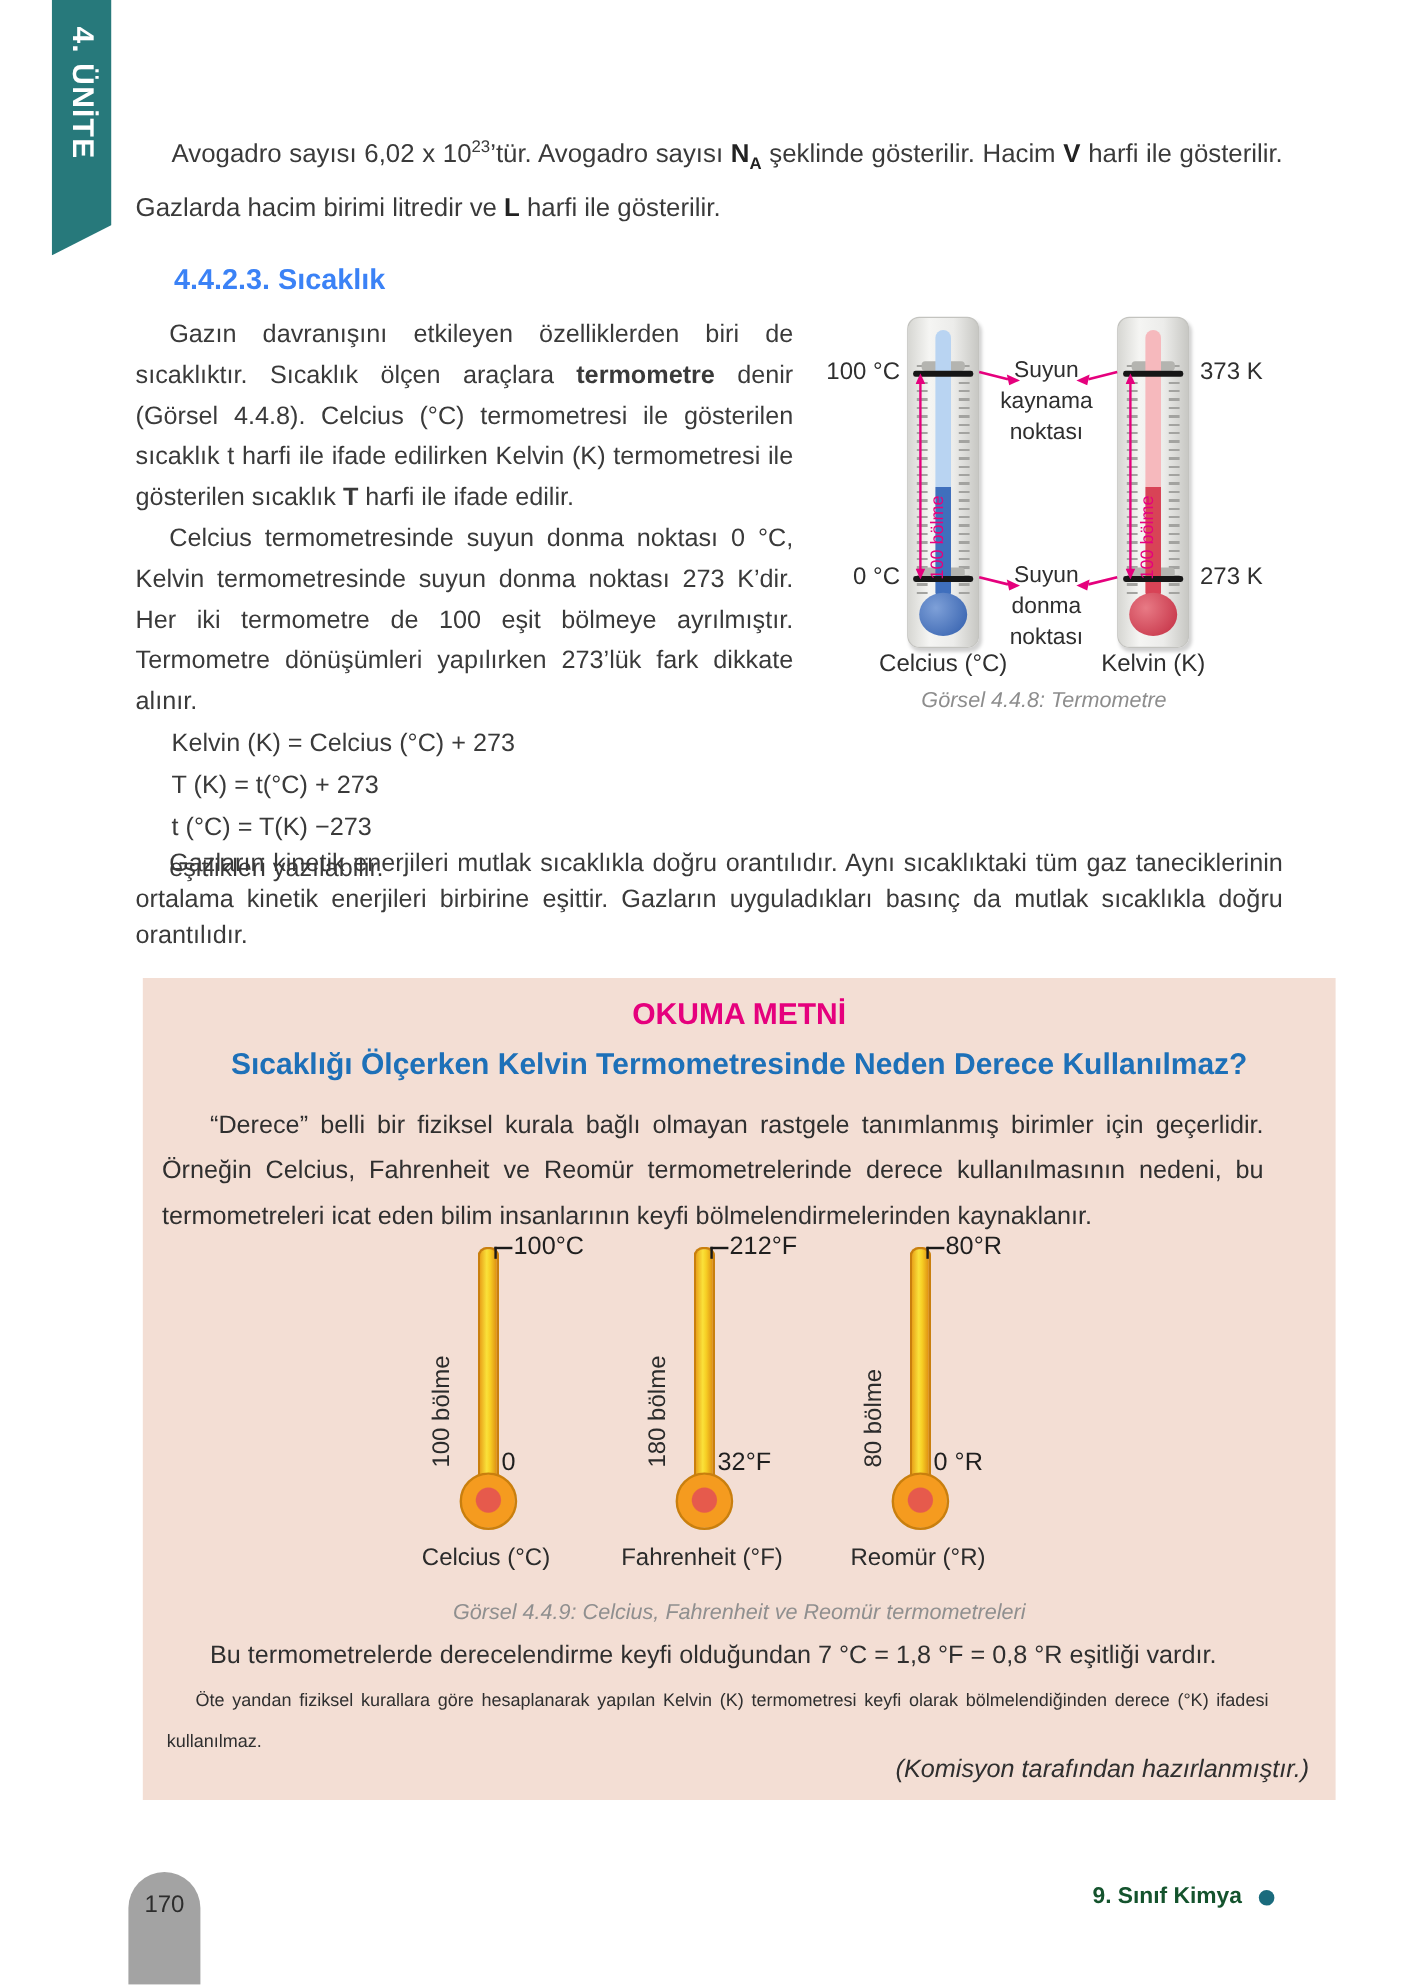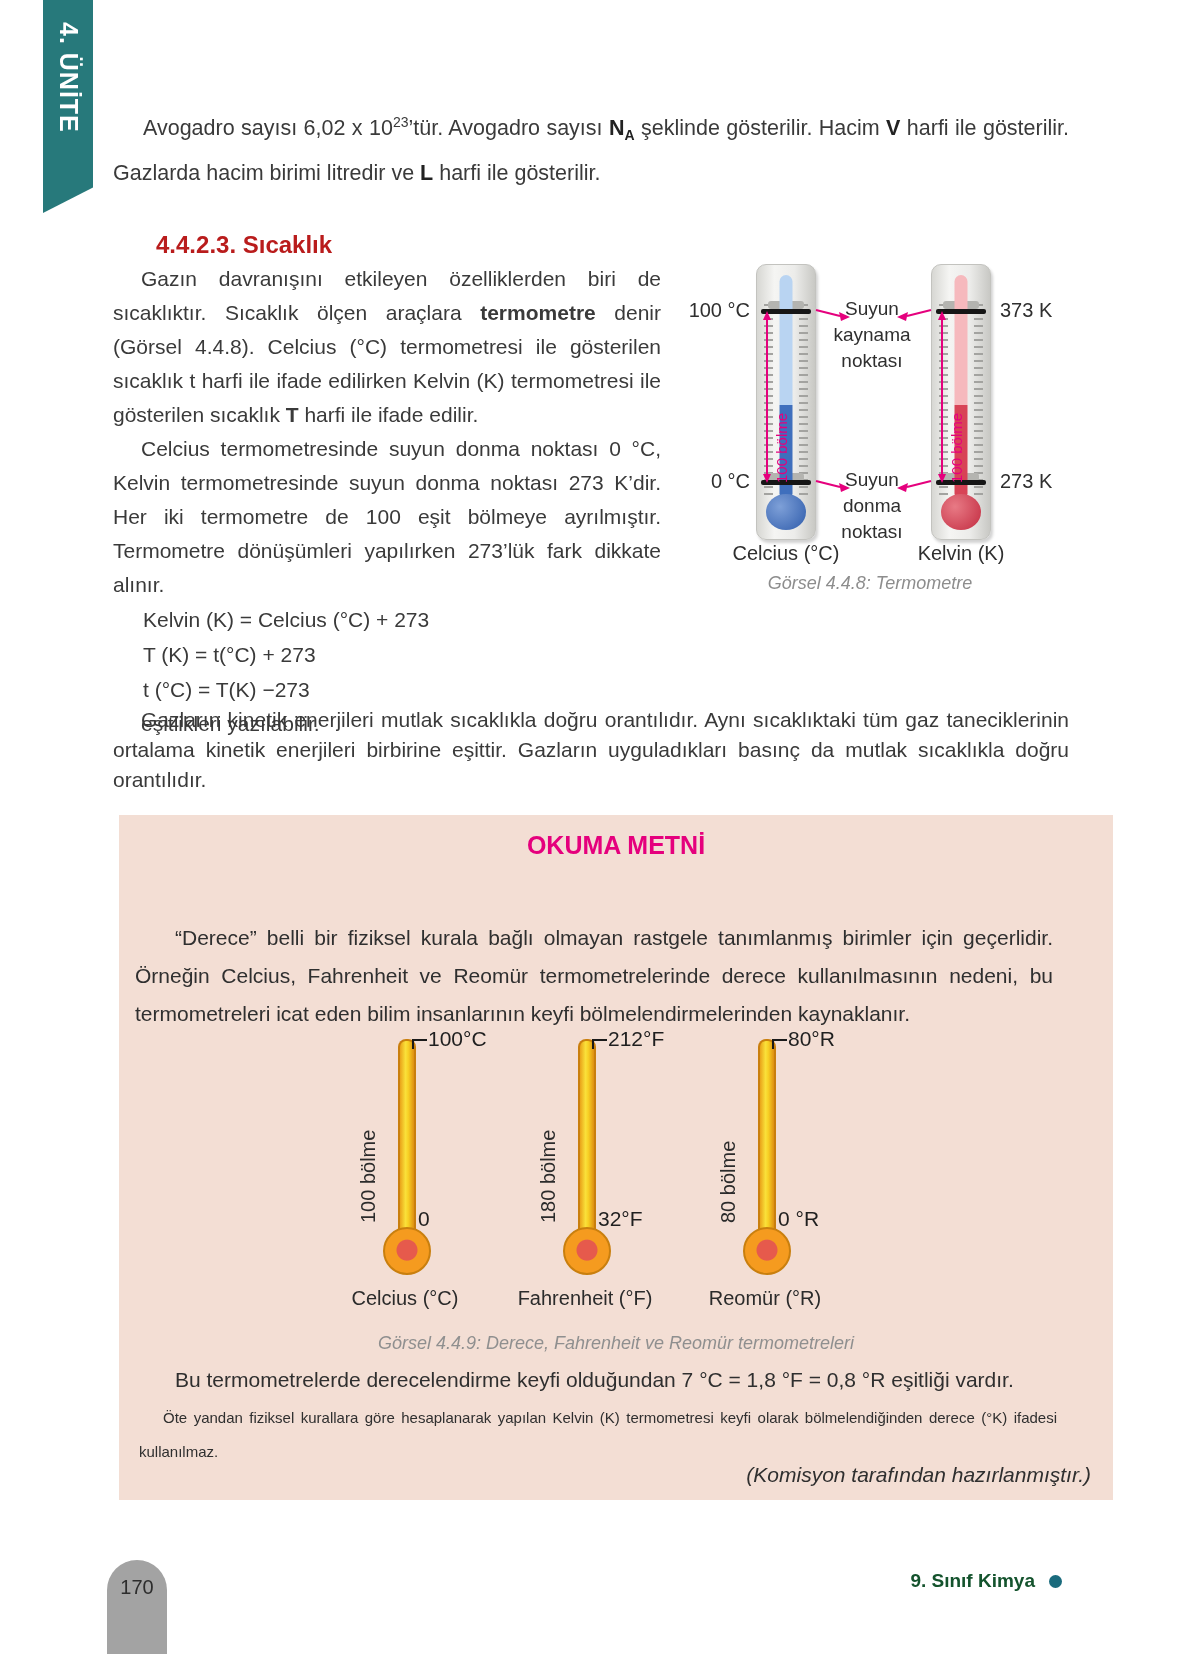--- a/index.html
+++ b/index.html
@@ -13,21 +13,21 @@
   .ribbon span{writing-mode:vertical-rl;color:#ffffff;font-weight:bold;font-size:25px;
                letter-spacing:1px;margin-top:22px;white-space:nowrap;}
 
   
   .intro{position:absolute;left:113px;top:103px;width:956px;margin:0;
          font-size:21.5px;line-height:38px;text-align:justify;text-indent:30px;}
   .intro b{color:#222;}
   sup,sub{font-size:14px;}
 
   
-  .heading{position:absolute;left:140px;top:215px;margin:16px;color:#b91c1c;
+  .heading{position:absolute;left:140px;top:215px;margin:5px;color:#3b82f6;
            font-size:24px;font-weight:bold;}
 
   .leftcol{position:absolute;left:113px;top:262px;width:548px;font-size:21px;line-height:34px;}
   .leftcol p{margin:0;text-align:justify;text-indent:28px;}
   .equations{margin-left:30px;line-height:35px;}
   .eq-tail{margin:0;text-indent:28px;}
 
   .fullpara{position:absolute;left:113px;top:705px;width:956px;margin:0;
             font-size:21px;line-height:30px;text-align:justify;text-indent:28px;}
 
@@ -185,20 +185,21 @@
     <div class="flabel" style="left:340px;top:212px;">273 K</div>
     <div class="fcenter" style="top:38px;">Suyun kaynama noktası</div>
     <div class="fcenter" style="top:209px;">Suyun donma noktası</div>
     <div class="fname" style="left:61px;">Celcius (°C)</div>
     <div class="fname" style="left:236px;">Kelvin (K)</div>
     <div class="fcap">Görsel 4.4.8: Termometre</div>
   </div>
 
   <div class="rbox">
     <h4 class="rtitle">OKUMA METNİ</h4>
+    <h4 class="rsub">Sıcaklığı Ölçerken Kelvin Termometresinde Neden Derece Kullanılmaz?</h4>
     <p class="rp1">“Derece” belli bir fiziksel kurala bağlı olmayan rastgele tanımlanmış birimler için geçerlidir. Örneğin Celcius, Fahrenheit ve Reomür termometrelerinde derece kullanılmasının nedeni, bu termometreleri icat eden bilim insanlarının keyfi bölmelendirmelerinden kaynaklanır.</p>
 
     <div>
       <div class="ytube" style="left:279px;"></div>
       <div class="ybulb" style="left:264px;"></div>
       <div class="ytick" style="left:293px;"></div>
       <div class="ytop" style="left:309px;">100°C</div>
       <div class="ydiv" style="left:238px;">100 bölme</div>
       <div class="ybot" style="left:299px;">0</div>
       <div class="yname" style="left:206px;">Celcius (°C)</div>
@@ -217,21 +218,21 @@
     <div>
       <div class="ytube" style="left:639px;"></div>
       <div class="ybulb" style="left:624px;"></div>
       <div class="ytick" style="left:653px;"></div>
       <div class="ytop" style="left:669px;">80°R</div>
       <div class="ydiv" style="left:598px;">80 bölme</div>
       <div class="ybot" style="left:659px;">0 °R</div>
       <div class="yname" style="left:566px;">Reomür (°R)</div>
     </div>
 
-    <div class="rcap">Görsel 4.4.9: Derece, Fahrenheit ve Reomür termometreleri</div>
+    <div class="rcap">Görsel 4.4.9: Celcius, Fahrenheit ve Reomür termometreleri</div>
     <p class="rp2">Bu termometrelerde derecelendirme keyfi olduğundan 7 °C = 1,8 °F = 0,8 °R eşitliği vardır.</p>
     <p class="rp3">Öte yandan fiziksel kurallara göre hesaplanarak yapılan Kelvin (K) termometresi keyfi olarak bölmelendiğinden derece (°K) ifadesi kullanılmaz.</p>
     <p class="rcredit">(Komisyon tarafından hazırlanmıştır.)</p>
   </div>
 
   <div class="pagepill">
     <span>170</span>
   </div>
   <div class="footer-right">
     <span>9. Sınıf Kimya</span>

